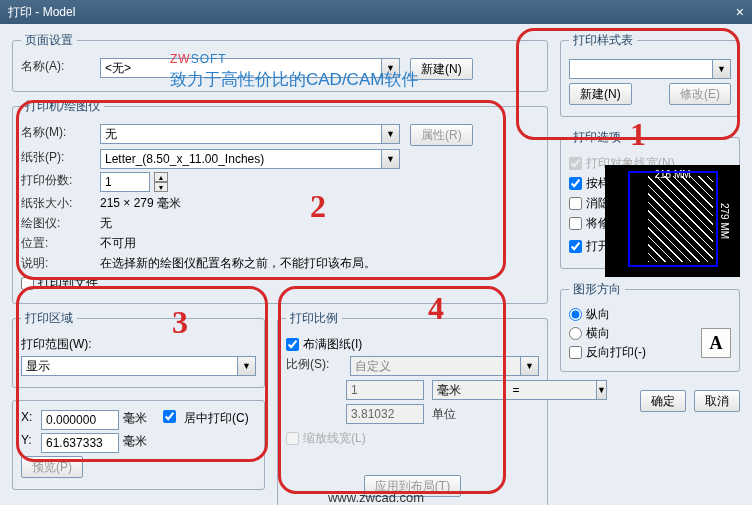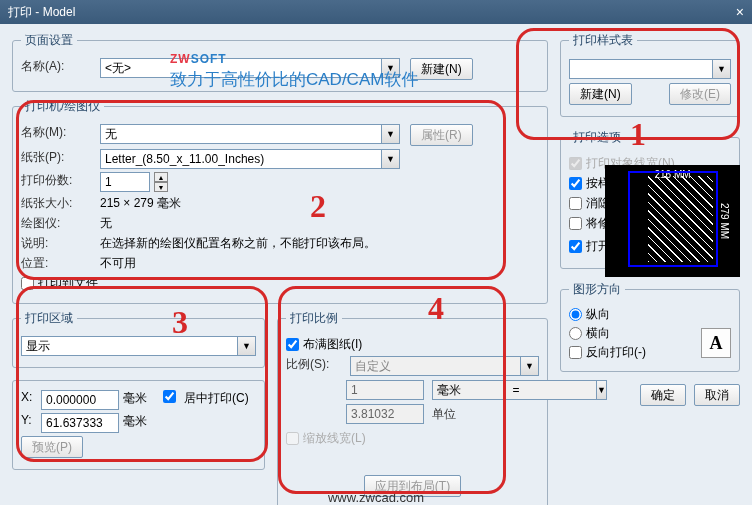--- a/index.html
+++ b/index.html
@@ -44,21 +44,21 @@
 .bottom-row > fieldset { flex: 1; }
 
 .txt { width: 78px; height: 20px; border: 1px solid #7a9ab8; padding: 0 4px; }
 .txt.ro { background: #f0f0f0; color: #666; }
 
 .radio-row { display: flex; align-items: center; margin: 2px 0; }
 input[type=radio] { margin-right: 4px; }
 
 .orient-icon { width: 30px; height: 30px; border: 1px solid #999; background: #fdfdfd; display: flex; align-items: center; justify-content: center; font-family: serif; font-size: 18px; font-weight: bold; position: absolute; right: 8px; top: 30px; }
 .logo { position: absolute; left: 170px; top: 38px; pointer-events: none; }
-.logo-text { font-size: 28px; font-weight: bold; letter-spacing: 1px; }
+.logo-text { font-size: 28px; font-weight: normal; letter-spacing: 1px; }
 .logo-z { color: #e63946; }
 .logo-w { color: #2a7fc8; }
 .logo-sub { font-size: 17px; color: #2a7fc8; margin-top: -2px; }
 
 .annot { position: absolute; font-family: "Comic Sans MS", cursive; font-size: 32px; font-weight: bold; color: #d62828; pointer-events: none; z-index: 100; }
 .circ { position: absolute; border: 3px solid #d62828; border-radius: 18px; pointer-events: none; z-index: 99; }
 
 .stamp-icon { width: 22px; height: 22px; border: 1px solid #aaa; display: inline-flex; align-items: center; justify-content: center; background: #fdfdfd; }
 .url { position: absolute; bottom: 0; left: 50%; transform: translateX(-50%); font-size: 13px; color: #333; }
 
@@ -118,37 +118,40 @@
       </div>
       <div class="row">
           <span class="lbl">纸张大小:</span>
           <span>215 × 279  毫米</span>
         </div>
       <div class="row">
           <span class="lbl">绘图仪:</span>
           <span>无</span>
         </div>
       <div class="row">
+          <span class="lbl">位置:</span>
+          <span>不可用</span>
+        </div>
+      <div class="row">
           <span class="lbl">说明:</span>
           <span style="flex:1">在选择新的绘图仪配置名称之前，不能打印该布局。</span>
-        </div>
-      <div class="row">
-          <span class="lbl">位置:</span>
-          <span>不可用</span>
         </div>
       <div class="chk-row">
           <input type="checkbox" style="">
           <span>打印到文件</span>
         </div>
     </fieldset>
 
     <div class="bottom-row">
       <div style="flex:1; display:flex; flex-direction:column; gap:6px">
         <fieldset>
           <legend>打印区域</legend>
+          <div class="row">
+              <span>打印范围(W):</span>
+            </div>
           <div class="row">
             <div class="combo print-area-combo">
               <input type="text" value="显示" style="">
               <span class="arrow">▼</span>
             </div>
           </div>
         </fieldset>
         <fieldset>
           <div class="row">
             <span style="width:16px">X:</span>
@@ -251,21 +254,21 @@
           <input type="radio" name="or" style="">
           <span>横向</span>
         </div>
       <div class="radio-row">
           <input type="checkbox" style="">
           <span>反向打印(-)</span>
         </div>
       <div class="orient-icon">A</div>
     </fieldset>
 
-    <div style="display:flex; gap:8px; justify-content:flex-end">
+    <div style="display:flex; gap:8px; margin-top:6px; justify-content:flex-end">
       <button class="btn">确定</button>
       <button class="btn">取消</button>
     </div>
   </div>
 </div>
 
 <div class="preview">
   <div class="preview-inner">
     <div class="dim-top">216 MM</div>
     <div class="paper-rect">

